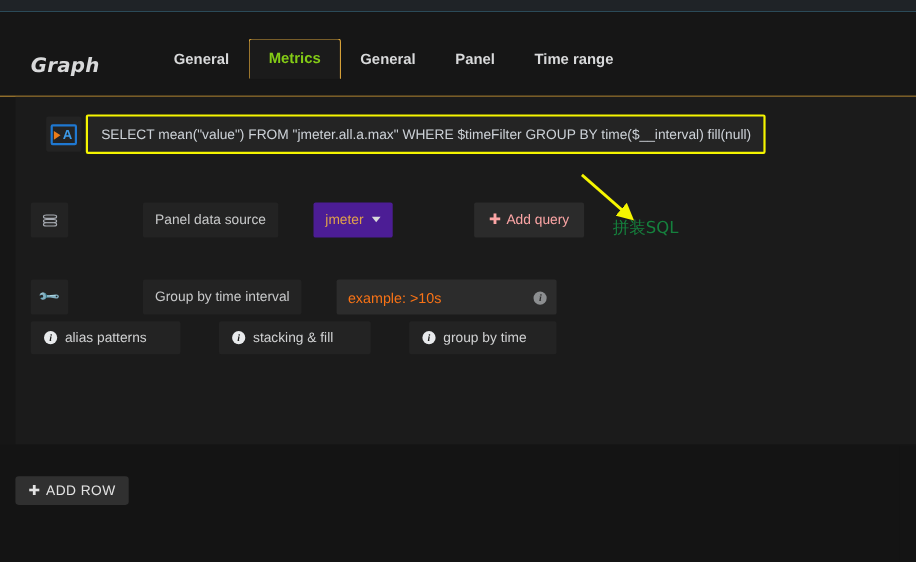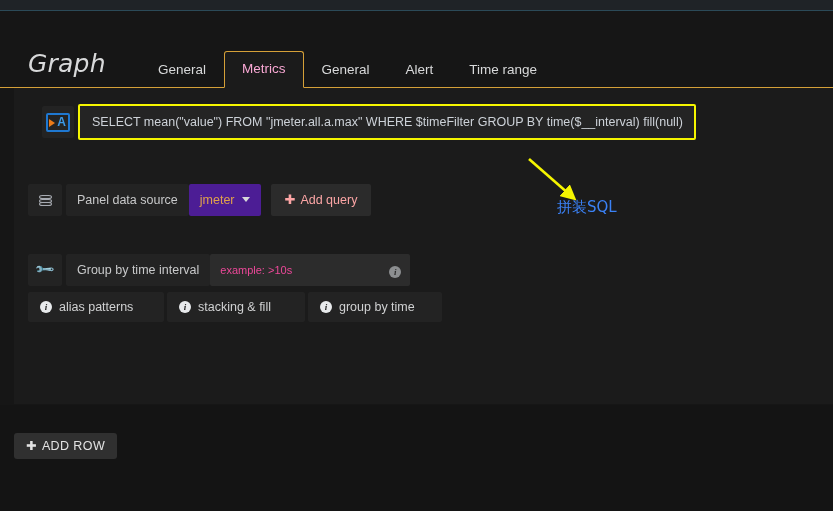--- a/index.html
+++ b/index.html
@@ -48,54 +48,55 @@
     display: flex;
     align-items: flex-end;
   }
 
   .panel-title {
     position: absolute;
     left: 28px;
     top: 38px;
     font-family: "DejaVu Sans", "Liberation Sans", sans-serif;
     font-style: italic;
-    font-size: 25px;
+    font-size: 18px;
     color: #d8d9da;
     letter-spacing: 0.2px;
-    font-weight: 400;
+    font-weight: 700;
   }
 
   .tabs {
     position: absolute;
     left: 140px;
-    bottom: 0;
+    bottom: 16px;
     display: flex;
     align-items: flex-end;
     height: 40px;
+    font-weight: bold;
   }
 
   .tab {
     padding: 9px 17px 10px 17px;
     font-size: 13.5px;
     color: #d8d9da;
     line-height: 16px;
     border: 1px solid transparent;
     border-bottom: none;
     position: relative;
     top: 1px;
     cursor: pointer;
     white-space: nowrap;
   }
 
   .tab.active {
     background: #1b1b1b;
     border: 1px solid #d5a038;
     border-bottom: 1px solid #1b1b1b;
     border-radius: 3px 3px 0 0;
-    color: #f9a8d4;
+    color: #84cc16;
   }
 
   
   .editor-body {
     position: relative;
     height: 316px;
     background: #161616;
     padding-left: 14px;
   }
 
@@ -105,20 +106,21 @@
     height: 316px;
     background: #1b1b1b;
     padding: 14px 0 0 0;
   }
 
   
   .row {
     display: flex;
     align-items: center;
     margin-left: 14px;
+    gap: 32px;
   }
 
   .seg {
     background: #232323;
     color: #c8c9ca;
     font-size: 12.5px;
     height: 32px;
     line-height: 32px;
     padding: 0 11px;
     border-radius: 2px;
@@ -263,22 +265,22 @@
     width: 200px;
     height: 32px;
     background: #2c2c2c;
     border-radius: 2px;
     display: flex;
     align-items: center;
     padding: 0 10px;
     position: relative;
   }
   .interval-input .ph {
-    color: #ec4899;
-    font-size: 11px;
+    color: #f97316;
+    font-size: 13px;
   }
   .interval-input .info-right {
     position: absolute;
     right: 9px;
     top: 50%;
     transform: translateY(-50%);
   }
 
   
   .hint-row { margin-top: 6px; }
@@ -377,21 +379,21 @@
   <div class="top-strip"></div>
 
   <div class="editor">
 
     <div class="tab-header">
       <div class="panel-title">Graph</div>
       <div class="tabs">
         <div class="tab">General</div>
         <div class="tab active">Metrics</div>
         <div class="tab">General</div>
-        <div class="tab">Alert</div>
+        <div class="tab">Panel</div>
         <div class="tab">Time range</div>
       </div>
     </div>
 
     <div class="editor-body">
       <div class="editor-inner">
 
         <div class="query-row">
           <div class="query-toggle">
             <div class="query-badge">
@@ -455,16 +457,16 @@
   </div>
 
   <svg class="annot-svg" viewBox="0 0 833 511">
     <defs>
       <marker id="ah" markerWidth="6" markerHeight="6" refX="2.2" refY="3" orient="auto">
         <path d="M0,0 L6,3 L0,6 z" fill="#f5f500"></path>
       </marker>
     </defs>
     <line id="annot-line" x1="529" y1="159" x2="569" y2="194" stroke="#f5f500" stroke-width="2.6" marker-end="url(#ah)"></line>
   </svg>
-  <div class="annot-label" style="color: #3b82f6;">拼装SQL</div>
+  <div class="annot-label" style="color: #15803d;">拼装SQL</div>
 
 
 </div>
 
 </body></html>

